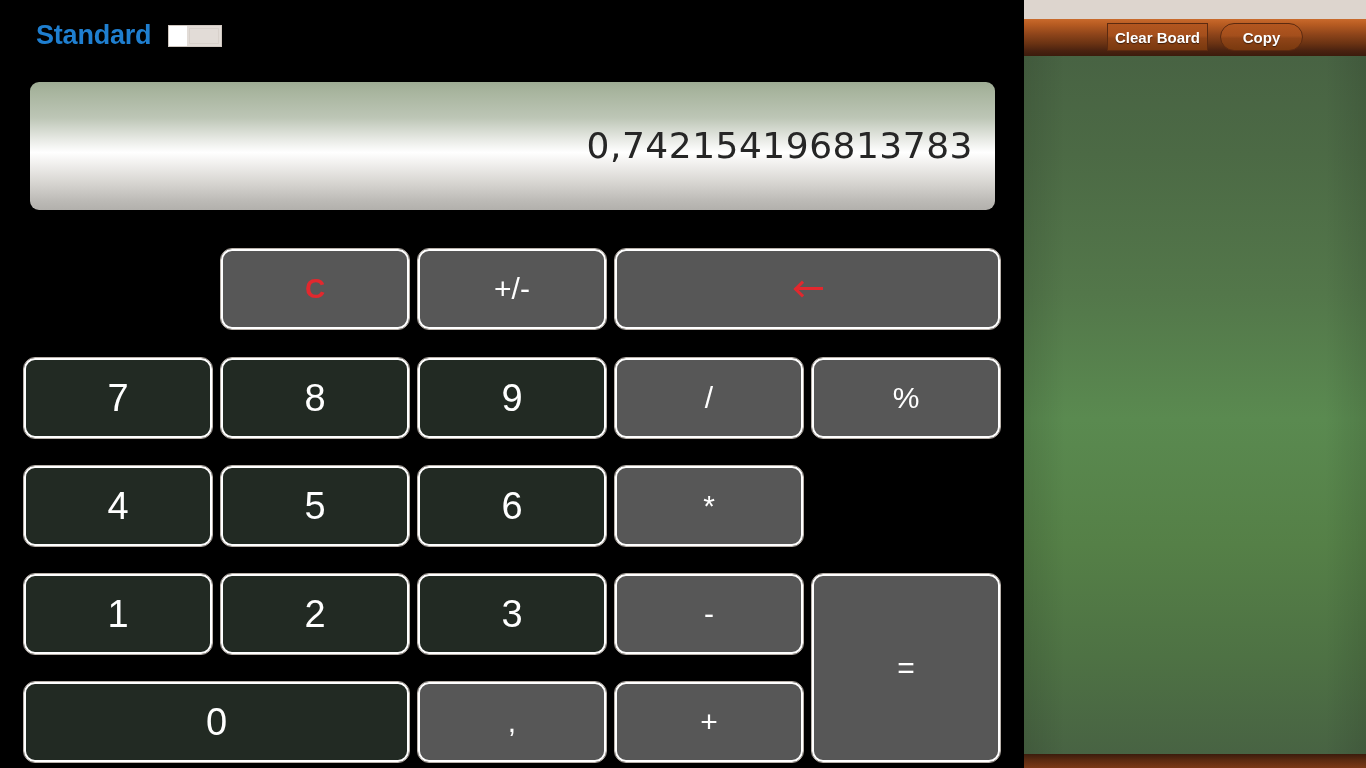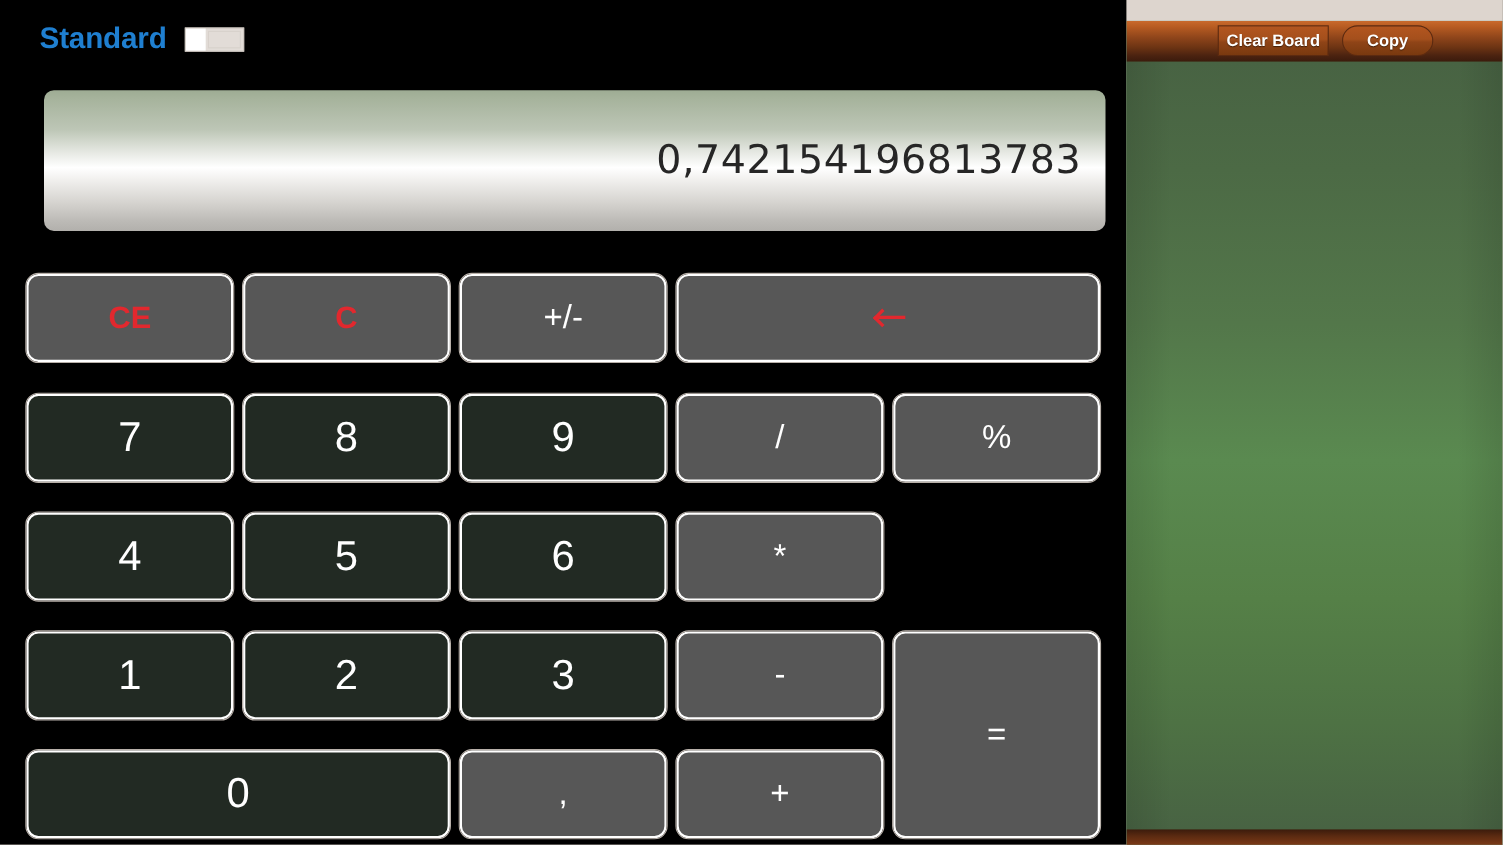--- a/index.html
+++ b/index.html
@@ -71,21 +71,21 @@
     top: 2px;
     right: 2px;
     bottom: 2px;
     border: 1px solid #d8d1cb;
     box-sizing: border-box;
   }
 
   
   #display {
     position: absolute;
-    left: 40px;
+    left: 30px;
     top: 82px;
     width: 965px;
     height: 128px;
     border-radius: 9px;
     background: linear-gradient(to bottom,
         #9eac94 0%,
         #a6b39c 6%,
         #bdc6b6 28%,
         #e8eae5 45%,
         #ffffff 55%,
@@ -278,23 +278,20 @@
         <div class="thumb"></div>
         <div class="track-inner"></div>
       </div>
     </div>
 
     <div id="display">
       <div id="display-value">0,742154196813783</div>
     </div>
 
     <div id="keypad">
-        <div class="btn fn" style="left: 24px; top: 6px; width: 188px; height: 80px;">
-          <span>CE</span>
-        </div>
         <div class="btn fn" style="left: 221px; top: 6px; width: 188px; height: 80px;">
           <span>C</span>
         </div>
         <div class="btn op" style="left: 418px; top: 6px; width: 188px; height: 80px;">
           <span>+/-</span>
         </div>
         <div class="btn fn" style="left: 615px; top: 6px; width: 385px; height: 80px;">
           <span class="arrow-glyph"></span>
         </div>
         <div class="btn num" style="left: 24px; top: 115px; width: 188px; height: 80px;">

